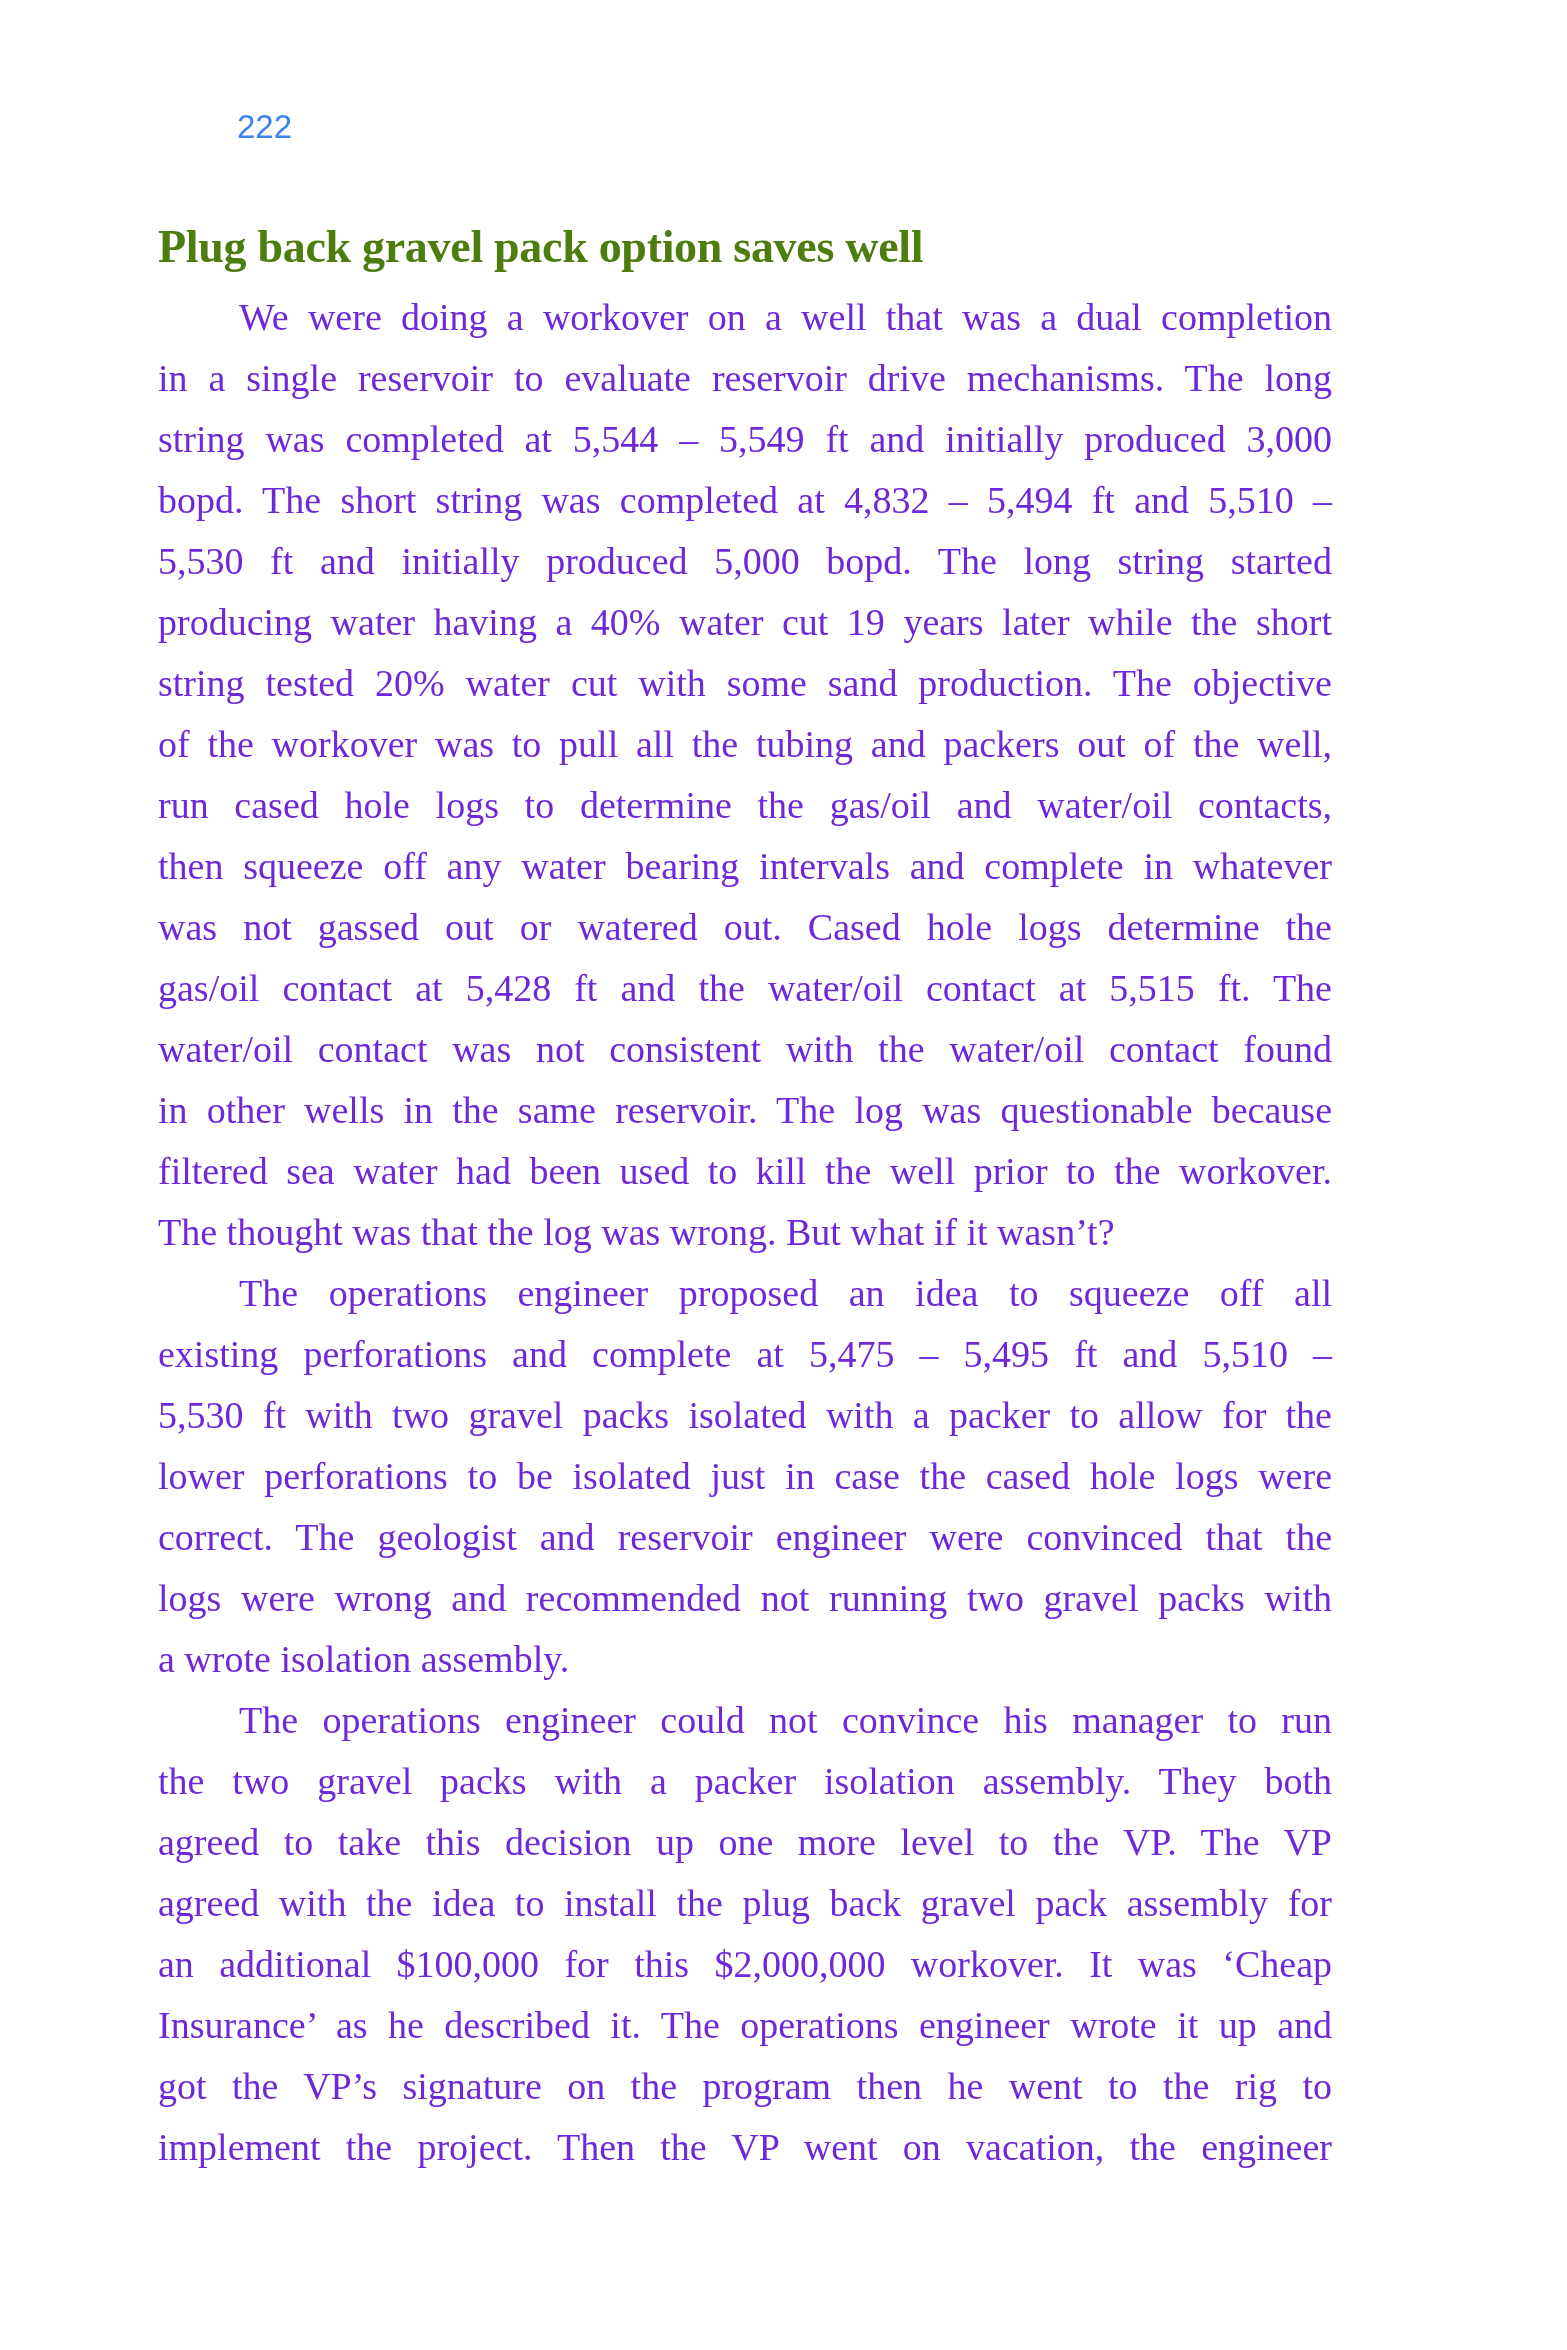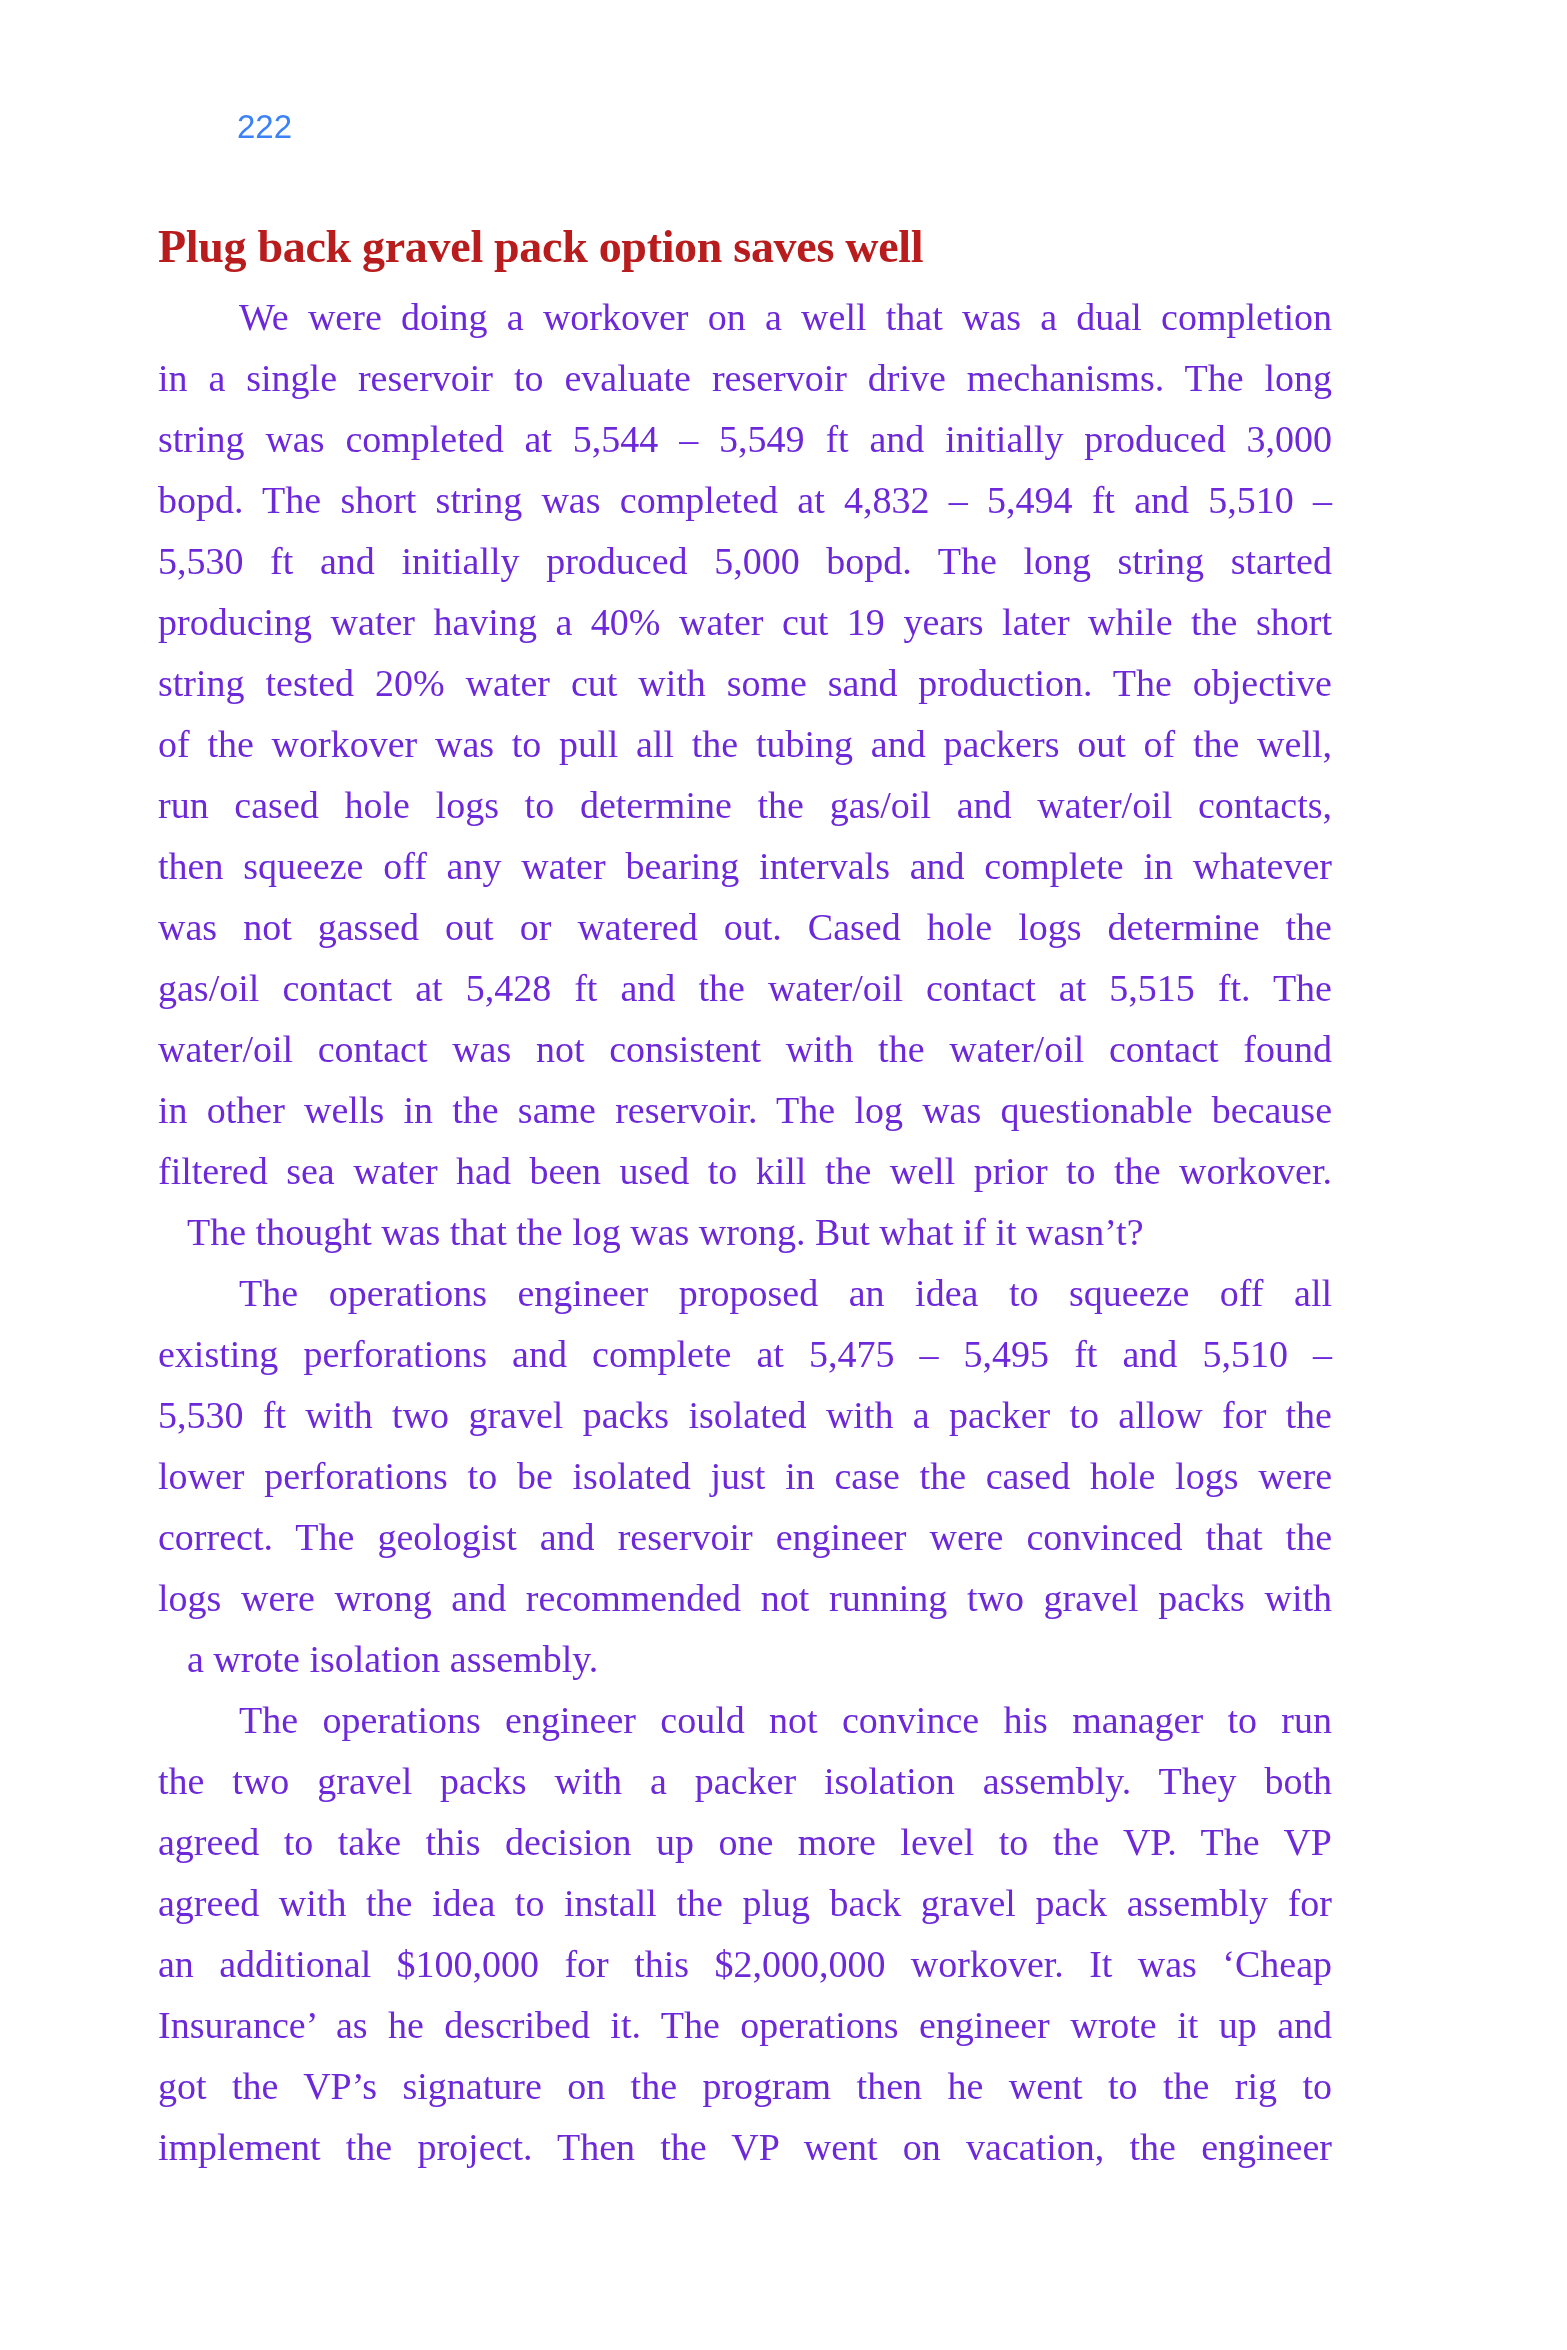--- a/index.html
+++ b/index.html
@@ -26,21 +26,21 @@
   .heading {
     position: absolute;
     left: 158px;
     top: 219px;
     margin: 0;
     font-family: "Liberation Serif", serif;
     font-weight: bold;
     font-size: 46px;
     line-height: 55px;
     white-space: nowrap;
-    color: #b91c1c;
+    color: #4d7c0f;
     letter-spacing: -0.3px;
   }
   .body-text {
     position: absolute;
     left: 158px;
     top: 287px;
     width: 1174px;
     font-family: "Liberation Serif", serif;
     font-size: 38px;
     color: #6d28d9;
@@ -53,21 +53,20 @@
     text-align: justify;
     text-align-last: justify;
     overflow: visible;
   }
   .line.indent {
     padding-left: 81px;
   }
   .line.last {
     text-align: left;
     text-align-last: left;
-    margin-left: 29px;
   }
 </style>
 </head>
 <body>
 
 <div class="page-number">222</div>
 
 <h2 class="heading">Plug back gravel pack option saves well</h2>
 
 <div class="body-text">

